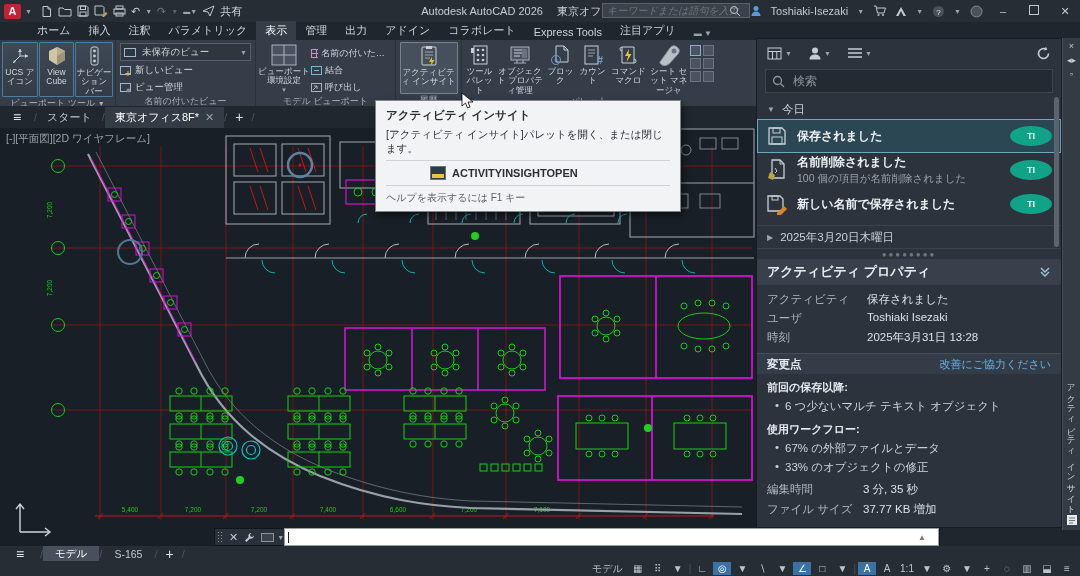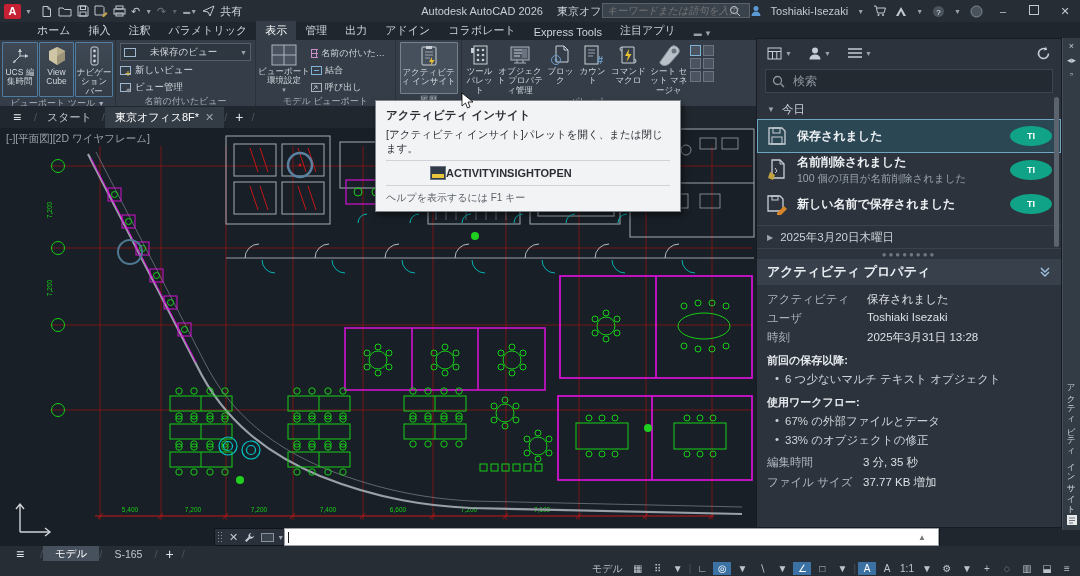--- a/index.html
+++ b/index.html
@@ -25,21 +25,21 @@
   
   #ribbon{left:0;top:40px;width:756px;height:66px;background:#353e48;display:flex;}
   .panel{display:flex;flex-direction:column;border-right:1px solid #2a313a;box-sizing:border-box;}
   .panel-body{flex:1;display:flex;align-items:stretch;padding:2px 2px 0 2px;gap:1px;}
   .panel-label{height:12px;line-height:12px;text-align:center;color:#a7afba;font-size:9px;white-space:nowrap;overflow:hidden;}
   .bigbtn{display:flex;flex-direction:column;align-items:center;padding-top:2px;gap:1px;font-size:8.5px;line-height:1.1;text-align:center;color:#d3d8de;box-sizing:border-box;}
   .bigbtn .lbl{white-space:pre-line;}
   .vbtn{border:1px solid #4e7ca3;background:linear-gradient(#3e4955,#333c46);border-radius:1px;}
   .hover{background:#46505c;border:1px solid #77828f;border-radius:1px;}
   .rowbtn{display:flex;align-items:center;gap:3px;font-size:9.5px;color:#d3d8de;height:15px;white-space:nowrap;overflow:hidden;}
-  .dropfield{display:flex;align-items:center;gap:14px;border:1px solid #555e69;background:#2e363f;height:16px;padding:0 3px;font-size:9.5px;}
+  .dropfield{display:flex;align-items:center;gap:6px;border:1px solid #555e69;background:#2e363f;height:16px;padding:0 3px;font-size:9.5px;}
   .minigrid{display:grid;grid-template-columns:11px 11px;grid-auto-rows:11px;gap:2px;padding-top:3px;}
   .minigrid span{background:#4a535f;border:1px solid #6b7581;display:block;}
   
   #docbar{left:0;top:106px;width:756px;height:22px;background:#21272e;display:flex;align-items:center;}
   .hamb{width:34px;text-align:center;color:#e3e7eb;font-size:14px;}
   .dtab{padding:3px 10px;color:#c2c8d0;font-size:11px;display:flex;gap:6px;align-items:center;}
   .dtab.active{background:#333b44;color:#fff;}
   .slash{color:#4b535d;}
   .plusbtn{color:#dfe3e8;font-size:14px;padding:0 8px;}
   
@@ -95,21 +95,21 @@
   .scrollthumb{position:absolute;right:2px;top:58px;width:5px;height:150px;background:#5a636e;border-radius:3px;}
   
   #strip{left:1062px;top:38px;width:18px;height:492px;background:#333b45;border-left:1px solid #454d58;box-sizing:border-box;z-index:10;display:flex;flex-direction:column;align-items:center;padding-top:3px;}
   .strip-ico{color:#c3c9d1;font-size:9px;height:14px;}
   .strip-label{writing-mode:vertical-rl;font-size:8.5px;color:#cfd4da;margin-top:auto;margin-bottom:4px;letter-spacing:1px;}
   
   #tooltip{left:375px;top:100px;width:306px;background:#f2f3f5;border:1px solid #80858c;box-shadow:2px 3px 6px rgba(0,0,0,.5);color:#2b2f35;z-index:50;padding:7px 10px 6px 10px;box-sizing:border-box;}
   #tooltip .tt-title{font-weight:bold;font-size:11.5px;margin-bottom:5px;}
   #tooltip .tt-desc{font-size:10.5px;margin-bottom:3px;}
   #tooltip hr{border:none;border-top:1px solid #cfd2d6;margin:4px 0;}
-  #tooltip .tt-cmd{display:flex;align-items:center;font-weight:bold;font-size:11px;margin:5px 0;padding-left:44px;}
+  #tooltip .tt-cmd{display:flex;align-items:center;gap:6px;font-weight:bold;font-size:11px;margin:5px 0;padding-left:44px;}
   #tooltip .tt-help{font-size:10px;color:#5a6068;margin-top:5px;}
   #cursor{left:461px;top:92px;z-index:60;}
   svg{display:block;}
 </style>
 </head>
 <body>
 
 <div id="app">
 
   <div id="titlebar" class="abs">
@@ -226,21 +226,21 @@
   </div>
 
   <div id="ribbon" class="abs">
     <div class="panel" style="width:116px">
       <div class="panel-body">
         <div class="bigbtn vbtn" style="width:36px">
           <svg width="22" height="22">
               <path d="M4 18L11 11M11 11v-7M11 11h8" stroke="#c9cfd6" fill="none"></path>
               <path d="M11 4l-2 3h4z M19 11l-3-2v4z M4 18l3-1-2-2z" fill="#c9cfd6"></path>
             </svg>
-          <span class="lbl">UCS 編集時間</span>
+          <span class="lbl">UCS アイコン</span>
         </div>
         <div class="bigbtn vbtn" style="width:36px">
           <svg width="22" height="22">
               <path d="M11 2l8 4v9l-8 5-8-5V6z" fill="#cfc6a5"></path>
               <path d="M11 2v9l8-5z" fill="#b7ae8d"></path>
               <path d="M11 11v9l8-5V6z" fill="#9b9378"></path>
             </svg>
           <span class="lbl">View Cube</span>
         </div>
         <div class="bigbtn vbtn" style="width:38px">
@@ -803,20 +803,24 @@
       <div class="prow">
           <span class="pl">ユーザ</span>
           <span class="pv">Toshiaki Isezaki</span>
         </div>
       <div class="prow">
           <span class="pl">時刻</span>
           <span class="pv">2025年3月31日 13:28</span>
         </div>
     </div>
 
+    <div class="changes">
+      <span class="ch">変更点</span>
+      <span class="fb">改善にご協力ください</span>
+    </div>
 
     <div class="bhead">前回の保存以降:</div>
     <div class="bullet">
         <span>•</span>
         <span>6 つ少ないマルチ テキスト オブジェクト</span>
       </div>
 
     <div class="bhead">使用ワークフロー:</div>
     <div class="bullet">
         <span>•</span>

